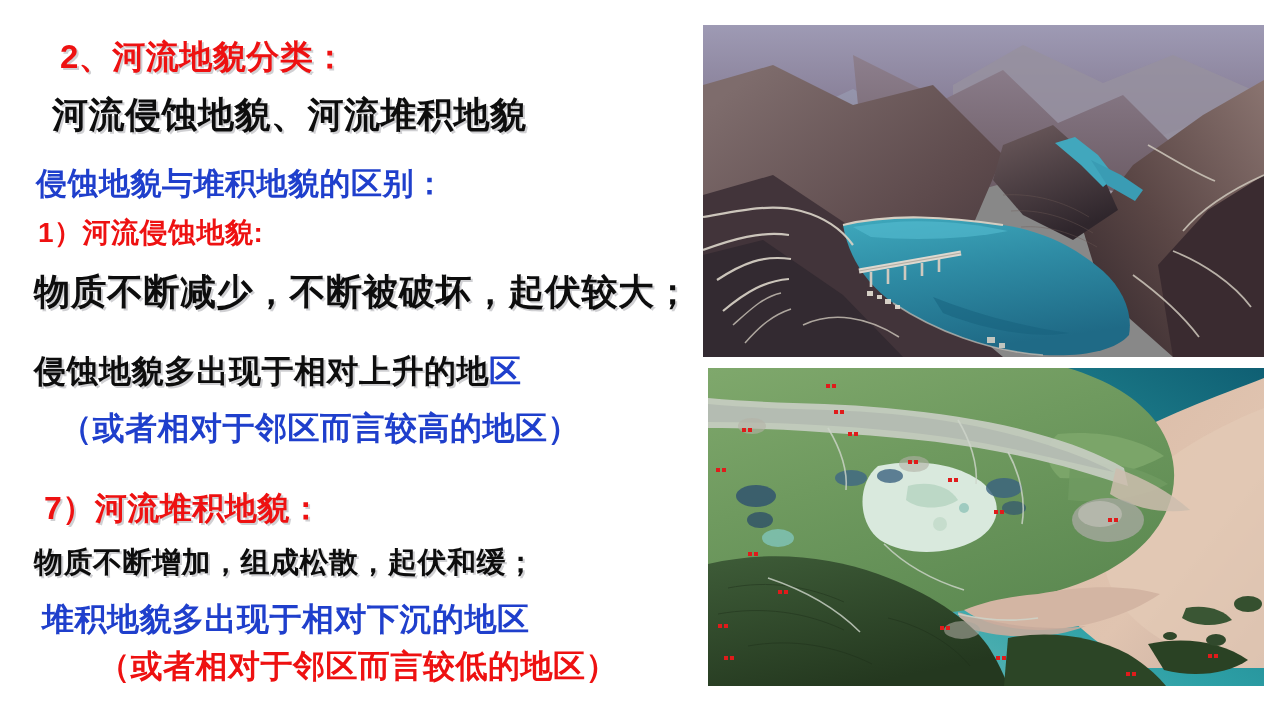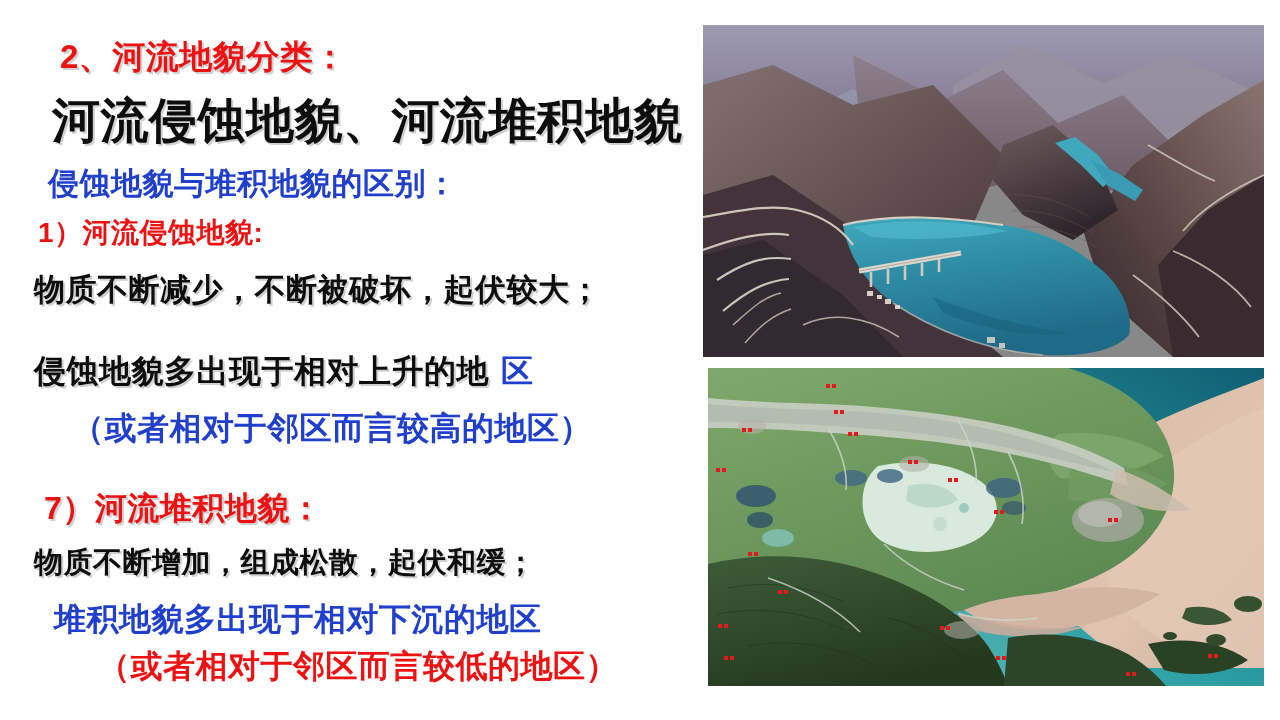--- a/index.html
+++ b/index.html
@@ -33,32 +33,32 @@
 
   .line {
     position: absolute;
     white-space: nowrap;
     font-weight: bold;
     letter-spacing: 0.5px;
     line-height: 1;
   }
 
   .red   { color: #ee1111; }
-  .blue  { color: #1f3fcc; margin-left: 12px; }
+  .blue  { color: #1f3fcc; }
   .black { color: #0d0d0d; }
 
   .shadowed {
     text-shadow: 2px 2px 0 rgba(170,170,175,0.55);
   }
 
   .l-title   { left: 60px;  top: 40px;  font-size: 33px; }
-  .l-sub     { left: 52px;  top: 97px;  font-size: 48px; text-align: right; }
+  .l-sub     { left: 52px;  top: 97px;  font-size: 36px; text-align: right; }
   .l-diff    { left: 36px;  top: 168px; font-size: 31px; }
   .l-item1   { left: 38px;  top: 219px; font-size: 28px; }
-  .l-body1   { left: 34px;  top: 274px; font-size: 31px; }
+  .l-body1   { left: 34px;  top: 274px; font-size: 36px; }
   .l-body2   { left: 34px;  top: 355px; font-size: 32px; }
   .l-paren1  { left: 60px;  top: 412px; font-size: 32px; }
   .l-item2   { left: 44px;  top: 492px; font-size: 32px; }
   .l-body3   { left: 34px;  top: 548px; font-size: 29px; font-family: Liberation Serif, serif; }
   .l-body4   { left: 42px;  top: 603px; font-size: 32px; }
   .l-paren2  { left: 66px;  top: 650px; font-size: 32px; margin-left: 32px; }
 
   
   .photo {
     position: absolute;

